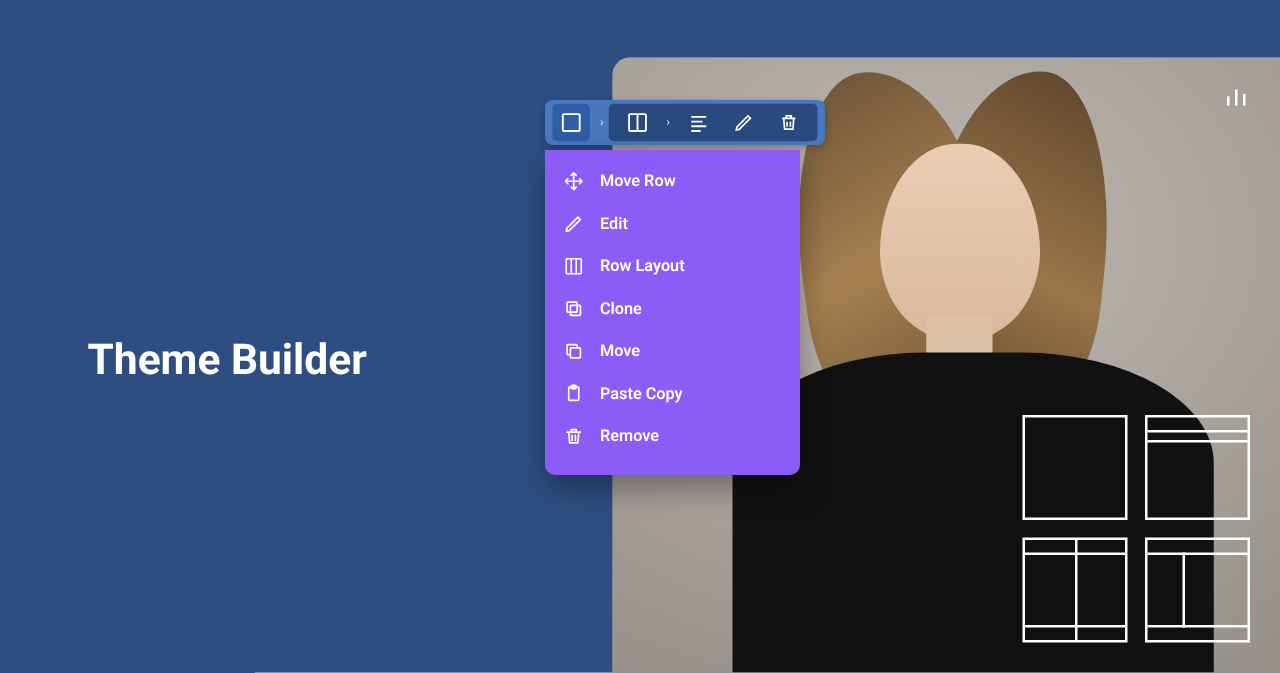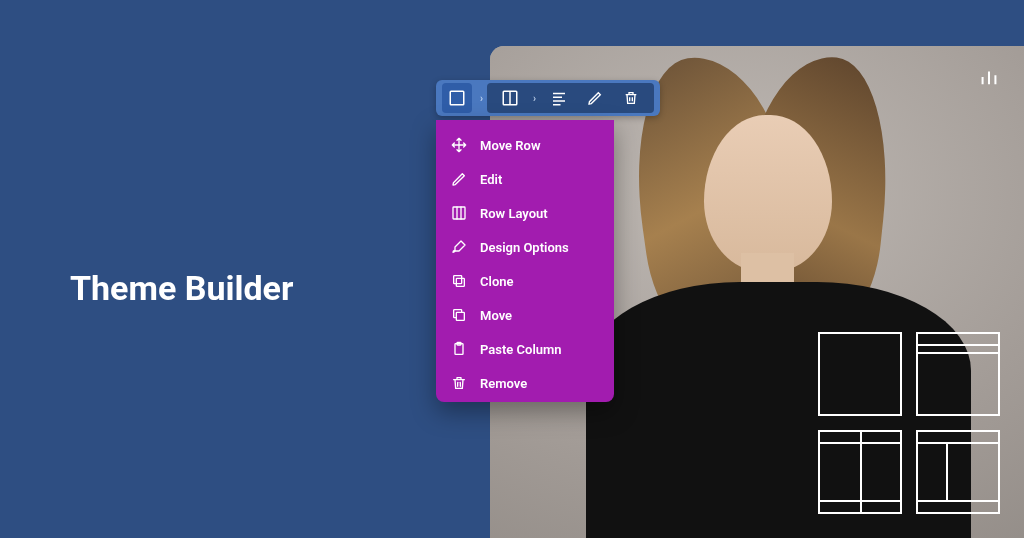--- a/index.html
+++ b/index.html
@@ -24,21 +24,21 @@
   .layout-box.d .hb { position:absolute; left:0; right:0; bottom:10px; height:0; border-top:2px solid #fff; }
   .layout-box.d .v { position:absolute; top:10px; bottom:10px; left:35%; width:0; border-left:2px solid #fff; }
 
   .toolbar { position:absolute; left:436px; top:80px; display:flex; align-items:center; height:36px; background:#4a78bf; border-radius:6px; padding:0 6px; gap:2px; box-shadow:0 2px 6px rgba(0,0,0,.25); }
   .tool-btn { width:30px; height:30px; display:flex; align-items:center; justify-content:center; color:#fff; border-radius:4px; cursor:pointer; }
   .tool-btn.first { background:#2f5da8; margin-right:4px; }
   .tool-sel { display:flex; align-items:center; gap:6px; background:#294a7e; height:30px; padding:0 8px; border-radius:4px; }
   .tool-btn.sep, .tool-sel .arrow { color:#cfe0f7; font-size:10px; }
   .arrow { color:#cfe0f7; font-size:10px; padding:0 2px; }
 
-  .menu { position:absolute; left:436px; top:120px; width:178px; background:#a21caf; border-radius:0 0 8px 8px; padding:8px 0 2px; box-shadow:0 10px 24px rgba(0,0,0,.35); }
+  .menu { position:absolute; left:436px; top:120px; width:204px; background:#8b5cf6; border-radius:0 0 8px 8px; padding:8px 0 14px; box-shadow:0 10px 24px rgba(0,0,0,.35); }
   .menu-item { display:flex; align-items:center; gap:12px; padding:8px 14px; color:#fff; font-size:13px; font-weight:600; cursor:pointer; }
   .menu-item .mi-icon { width:18px; height:18px; display:flex; align-items:center; justify-content:center; flex-shrink:0; }
   svg { display:block; }
 </style>
 </head>
 <body>
 
 <div class="stage">
   <div class="headline">Theme Builder</div>
 
@@ -136,29 +136,20 @@
             <rect x="3" y="3" width="18" height="18" rx="1"></rect>
             <line x1="9" y1="3" x2="9" y2="21"></line>
             <line x1="15" y1="3" x2="15" y2="21"></line>
           </svg>
         </span>
         <span>Row Layout</span>
       </div>
       <div class="menu-item">
         <span class="mi-icon">
           <svg width="16" height="16" viewBox="0 0 24 24" fill="none" stroke="#fff" stroke-width="2" stroke-linecap="round" stroke-linejoin="round">
-            <path d="M15 3l6 6-9 9H6v-6z"></path>
-            <path d="M6 18c-1 2-3 2-3 2s0-2 2-3"></path>
-          </svg>
-        </span>
-        <span>Design Options</span>
-      </div>
-      <div class="menu-item">
-        <span class="mi-icon">
-          <svg width="16" height="16" viewBox="0 0 24 24" fill="none" stroke="#fff" stroke-width="2" stroke-linecap="round" stroke-linejoin="round">
             <rect x="8" y="8" width="12" height="12" rx="1"></rect>
             <rect x="4" y="4" width="12" height="12" rx="1"></rect>
           </svg>
         </span>
         <span>Clone</span>
       </div>
       <div class="menu-item">
         <span class="mi-icon">
           <svg width="16" height="16" viewBox="0 0 24 24" fill="none" stroke="#fff" stroke-width="2" stroke-linecap="round" stroke-linejoin="round">
             <rect x="8" y="8" width="12" height="12" rx="1"></rect>
@@ -167,21 +158,21 @@
         </span>
         <span>Move</span>
       </div>
       <div class="menu-item">
         <span class="mi-icon">
           <svg width="16" height="16" viewBox="0 0 24 24" fill="none" stroke="#fff" stroke-width="2" stroke-linecap="round" stroke-linejoin="round">
             <rect x="6" y="4" width="12" height="16" rx="1"></rect>
             <rect x="9" y="2" width="6" height="4" rx="1"></rect>
           </svg>
         </span>
-        <span>Paste Column</span>
+        <span>Paste Copy</span>
       </div>
       <div class="menu-item">
         <span class="mi-icon">
           <svg width="16" height="16" viewBox="0 0 24 24" fill="none" stroke="#fff" stroke-width="2" stroke-linecap="round" stroke-linejoin="round">
             <path d="M4 7h16M9 7V4h6v3M6 7l1 13h10l1-13"></path>
             <line x1="10" y1="11" x2="10" y2="17"></line>
             <line x1="14" y1="11" x2="14" y2="17"></line>
           </svg>
         </span>
         <span>Remove</span>

